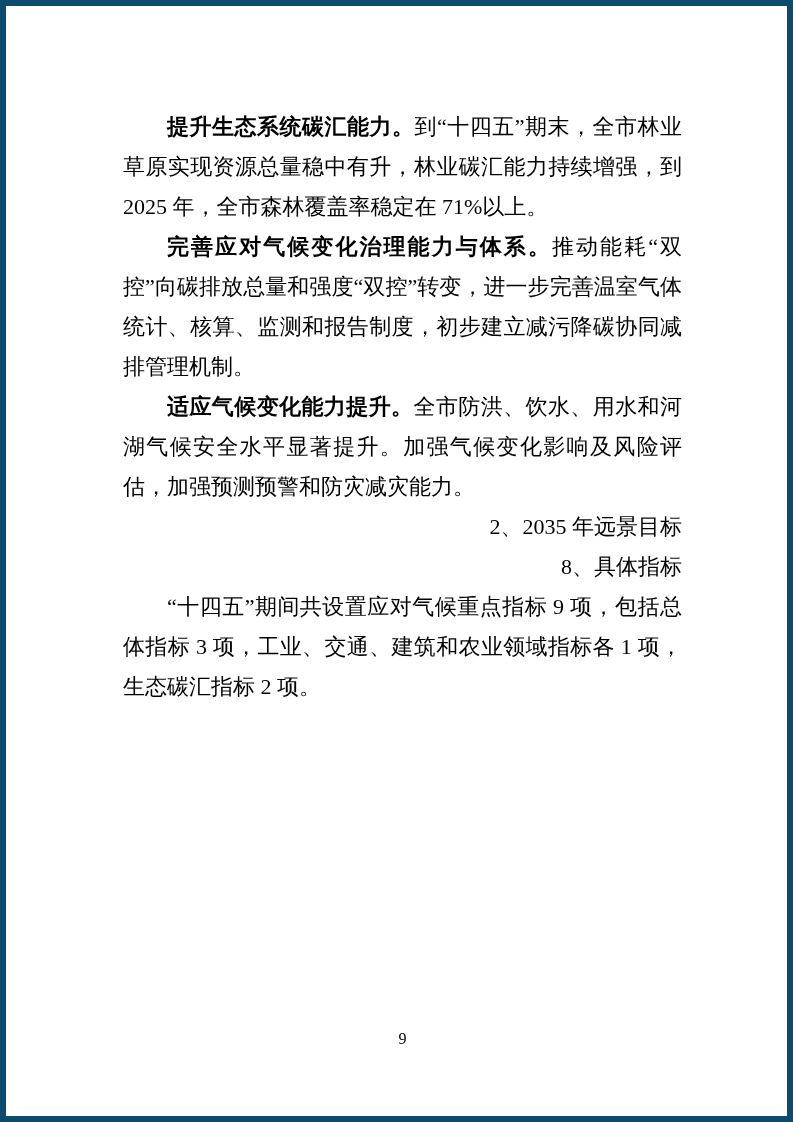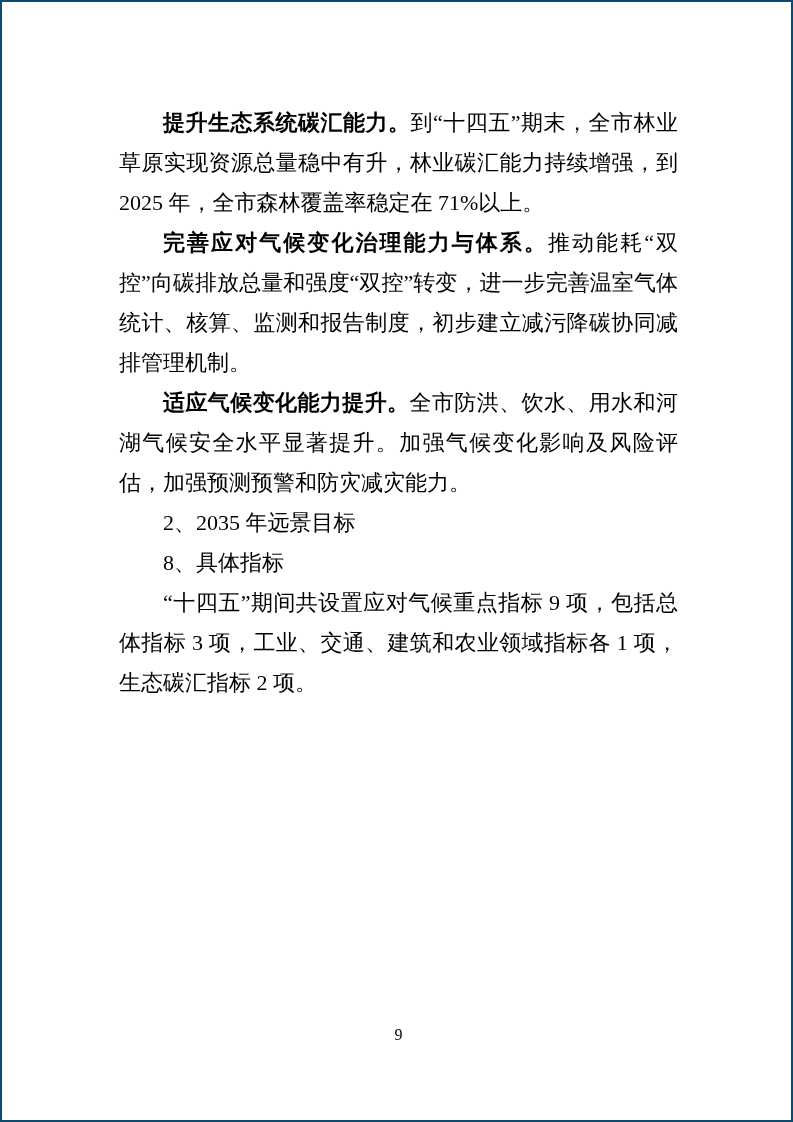--- a/index.html
+++ b/index.html
@@ -12,21 +12,21 @@
     background: #ffffff;
     color: #000000;
     font-family: "Liberation Serif", "DejaVu Serif", serif;
     position: relative;
     overflow: hidden;
   }
   .page {
     position: absolute;
     inset: 0;
     background: #ffffff;
-    border: 2px solid #0c4a6e;
+    border: 6px solid #0c4a6e;
     box-sizing: border-box;
   }
   .content {
     position: absolute;
     left: 117px;
     top: 101px;
     width: 559px;
   }
   .para {
     margin: 0;
@@ -34,21 +34,21 @@
     line-height: 40px;
     text-align: justify;
     text-justify: inter-character;
     text-indent: 2em;
     word-break: break-all;
   }
   .para b {
     font-weight: 700;
   }
   .heading {
-    text-align: left;
+    text-align: right;
   }
   .page-number {
     position: absolute;
     top: 1022px;
     left: 117px;
     width: 559px;
     text-align: center;
     font-size: 16px;
     line-height: 22px;
   }

